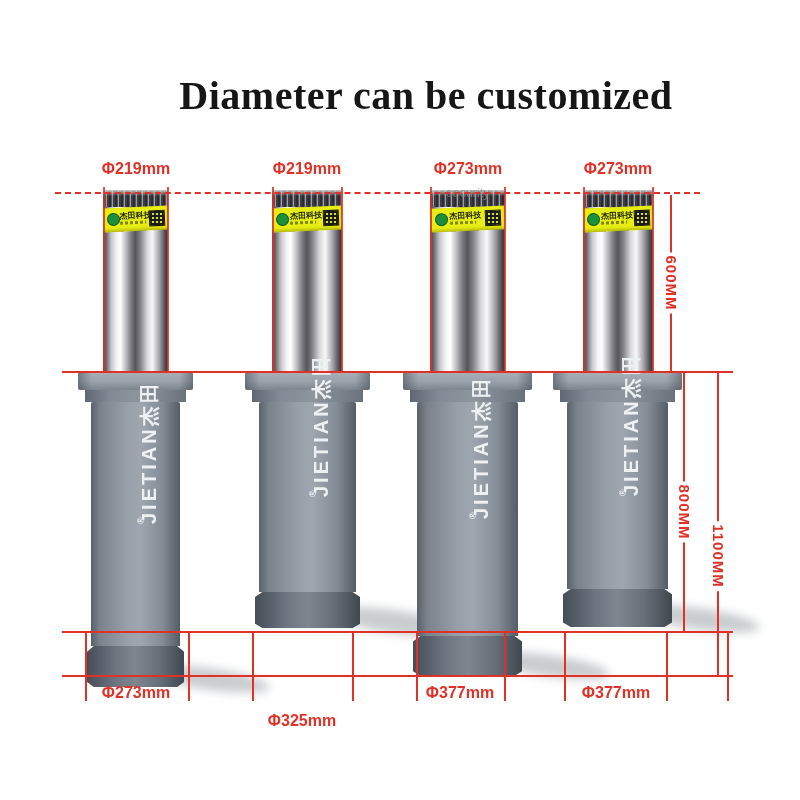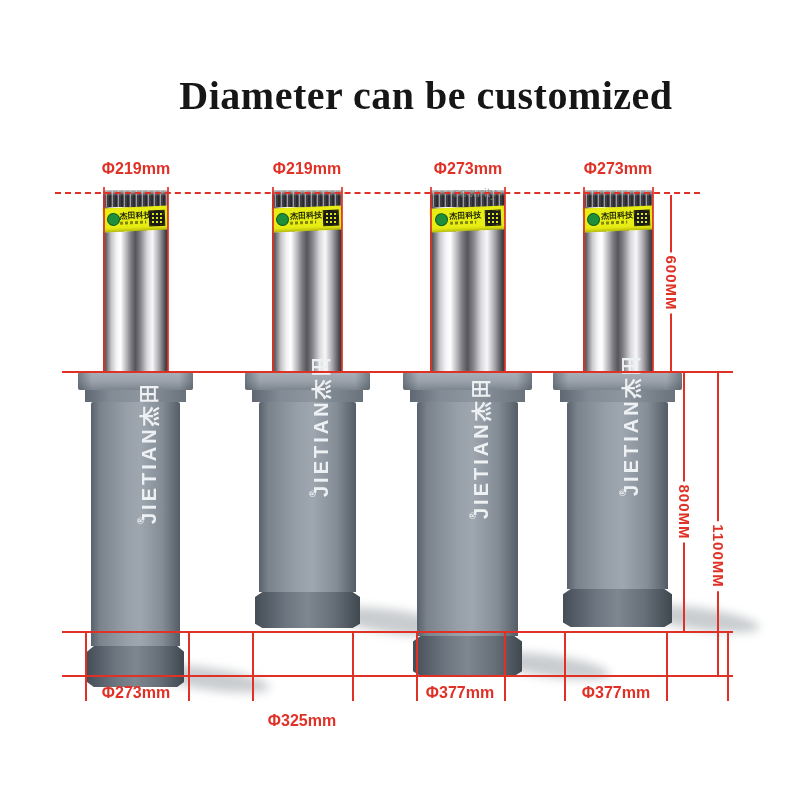--- a/index.html
+++ b/index.html
@@ -47,21 +47,21 @@
   .sleeve{background:linear-gradient(90deg,#59616c 0,#7a828c 10%,#97a0a9 40%,#9ea6af 55%,
           #848d96 80%,#545c66 100%);border-radius:2px 2px 0 0;}
   .sleeve .vtext{left:50%;top:50%;transform:translate(-50%,-50%) rotate(-90deg);
         color:#eef1f3;font-size:20px;font-weight:700;letter-spacing:3px;white-space:nowrap;}
   .sleeve .vtext sup{font-size:9px;letter-spacing:0;}
   .foot{background:linear-gradient(90deg,#454d57 0,#6d7580 30%,#7e868f 50%,#666e78 75%,#3f474f 100%);
         clip-path:polygon(7% 0,93% 0,100% 14%,100% 88%,93% 100%,7% 100%,0 88%,0 14%);}
   .shadow{position:absolute;border-radius:50%;background:rgba(150,155,162,.5);
         filter:blur(5px);transform:rotate(8deg);z-index:1;}
   .watermark{position:absolute;z-index:4;color:#8a8a8a;opacity:.75;font-size:12.5px;
-        filter:blur(.4px);transform:translate(-50%,0);white-space:nowrap;margin-left:7px;}
+        filter:blur(.4px);transform:translate(-50%,0);white-space:nowrap;}
 </style>
 </head>
 <body>
 
 <div class="stage">
 
   <div class="title">Diameter can be customized</div>
 
   <div class="dim" style="left:136px;top:160px">Φ219mm</div>
   <div class="dim" style="left:307px;top:160px">Φ219mm</div>

